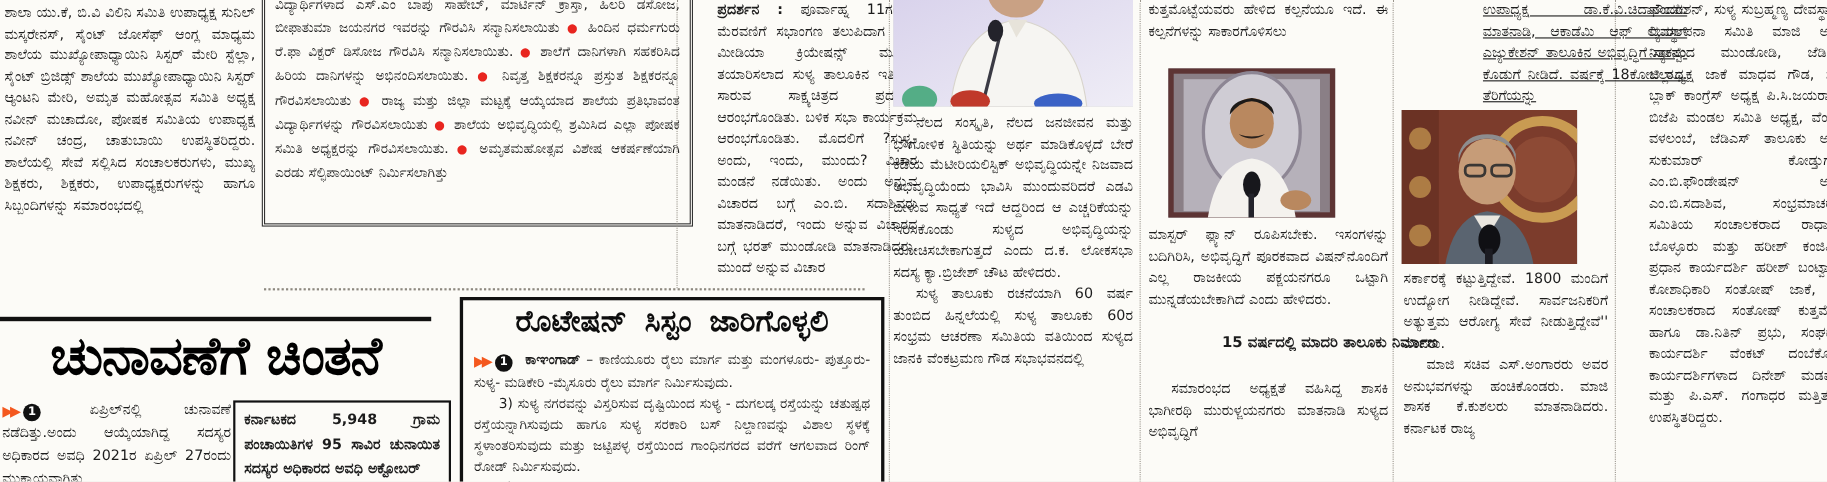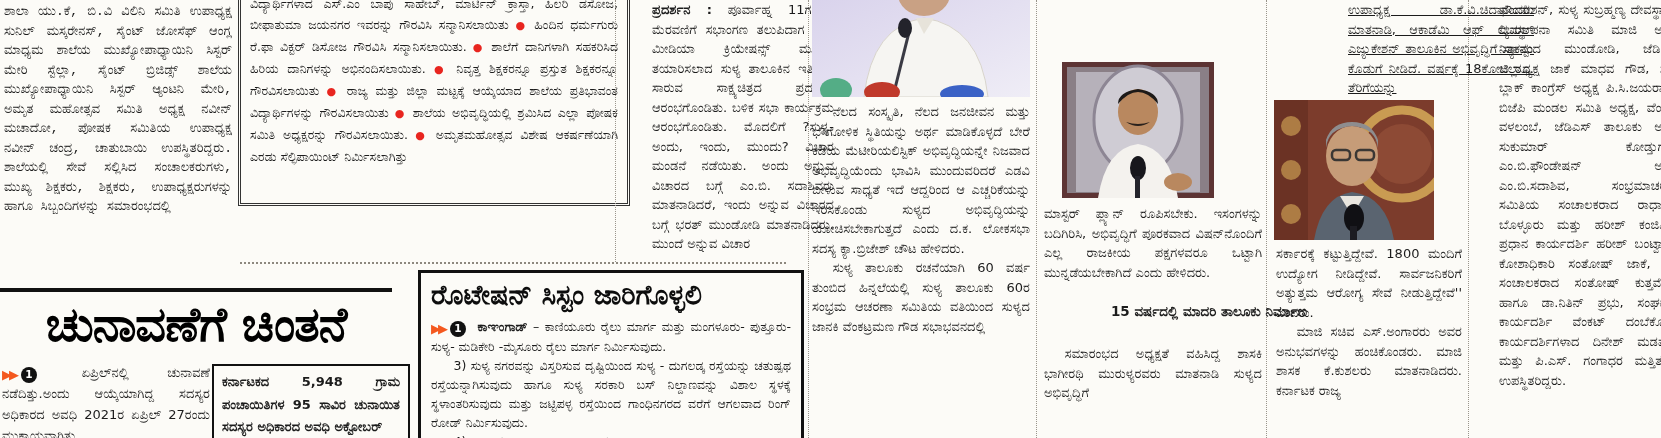--- a/index.html
+++ b/index.html
@@ -29,22 +29,22 @@
     border:3px double #333; background:#fcfbf7; padding:4px 9px;
     font-size:12.5px; line-height:21px; text-align:justify; overflow:hidden;
   }
   .rdot{color:#e8251f; font-size:11px;}
   
   #rotation-box{
     position:absolute; left:418px; top:270px; width:360px; height:200px;
     border:3px solid #111; background:#fcfbf7; padding:2px 10px 0 10px; overflow:hidden;
   }
   #rotation-head{
-    font-size:27px; line-height:36px; font-weight:900;
-    white-space:nowrap; overflow:hidden; margin:2px 0 4px 0; color:#0d0d0d;
+    text-align:center; font-size:27px; line-height:36px; font-weight:900;
+    white-space:nowrap; overflow:hidden; margin:2px 0 4px 0; color:#0d0d0d;font-family:Liberation Mono, monospace;
   }
   #rotation-body{font-size:12.5px; line-height:19px; text-align:justify;}
   #rotation-body p{margin:0;}
   #rotation-body p+p{text-indent:1.8em;}
   
   .jump{display:inline-flex; align-items:center; gap:2px; margin-right:6px; vertical-align:-2px;}
   .tri{color:#f4581e; font-size:13px; letter-spacing:-3px; line-height:1;}
   .circ{
     display:inline-flex; align-items:center; justify-content:center;
     width:16px; height:16px; border-radius:50%; background:#111; color:#fff;
@@ -62,21 +62,21 @@
   .photo{position:absolute; overflow:hidden; background:#ddd;}
   .photo svg{display:block;}
   
   .lead{font-weight:bold;}
 </style>
 </head>
 <body>
 
 <div id="paper">
 
-  <div class="abs txt" style="left:4px; top:2px; width:228px; height:258px; overflow:hidden;font-family:Liberation Mono, monospace;">
+  <div class="abs txt" style="left:4px; top:2px; width:228px; height:258px; overflow:hidden;">
     <p>ಶಾಲಾ ಯು.ಕೆ, ಬಿ.ವಿ ವಿಲಿನಿ ಸಮಿತಿ ಉಪಾಧ್ಯಕ್ಷ ಸುನಿಲ್ ಮಸ್ಕರೇನಸ್, ಸೈಂಟ್ ಜೋಸೆಫ್ ಆಂಗ್ಲ ಮಾಧ್ಯಮ ಶಾಲೆಯ ಮುಖ್ಯೋಪಾಧ್ಯಾಯಿನಿ ಸಿಸ್ಟರ್ ಮೇರಿ ಸ್ಟೆಲ್ಲಾ, ಸೈಂಟ್ ಬ್ರಿಜಿಡ್ಸ್ ಶಾಲೆಯ ಮುಖ್ಯೋಪಾಧ್ಯಾಯಿನಿ ಸಿಸ್ಟರ್ ಆ್ಯಂಟನಿ ಮೇರಿ, ಅಮೃತ ಮಹೋತ್ಸವ ಸಮಿತಿ ಅಧ್ಯಕ್ಷ ನವೀನ್ ಮಚಾದೋ, ಪೋಷಕ ಸಮಿತಿಯ ಉಪಾಧ್ಯಕ್ಷ ನವೀನ್ ಚಂದ್ರ, ಚಾತುಬಾಯಿ ಉಪಸ್ಥಿತರಿದ್ದರು. ಶಾಲೆಯಲ್ಲಿ ಸೇವೆ ಸಲ್ಲಿಸಿದ ಸಂಚಾಲಕರುಗಳು, ಮುಖ್ಯ ಶಿಕ್ಷಕರು, ಶಿಕ್ಷಕರು, ಉಪಾಧ್ಯಕ್ಷರುಗಳನ್ನು ಹಾಗೂ ಸಿಬ್ಬಂದಿಗಳನ್ನು ಸಮಾರಂಭದಲ್ಲಿ</p>
   </div>
 
   <div id="honors-box">
     <span>ವಿದ್ಯಾರ್ಥಿಗಳಾದ ಎಸ್.ಎಂ ಬಾಪು ಸಾಹೇಬ್, ಮಾರ್ಟಿನ್ ಕ್ರಾಸ್ತಾ, ಹಿಲರಿ ಡಸೋಜ, ಬೀಫಾತುಮಾ ಜಯನಗರ ಇವರನ್ನು ಗೌರವಿಸಿ ಸನ್ಮಾನಿಸಲಾಯಿತು</span>
     <span><span class="rdot"> ● </span><span>ಹಿಂದಿನ ಧರ್ಮಗುರು ರೆ.ಫಾ ವಿಕ್ಟರ್ ಡಿಸೋಜ ಗೌರವಿಸಿ ಸನ್ಮಾನಿಸಲಾಯಿತು.</span><span class="rdot"> ● </span><span>ಶಾಲೆಗೆ ದಾನಿಗಳಾಗಿ ಸಹಕರಿಸಿದ ಹಿರಿಯ ದಾನಿಗಳನ್ನು ಅಭಿನಂದಿಸಲಾಯಿತು.</span><span class="rdot"> ● </span><span>ನಿವೃತ್ತ ಶಿಕ್ಷಕರನ್ನೂ ಪ್ರಸ್ತುತ ಶಿಕ್ಷಕರನ್ನೂ ಗೌರವಿಸಲಾಯಿತು</span><span class="rdot"> ● </span><span>ರಾಜ್ಯ ಮತ್ತು ಜಿಲ್ಲಾ ಮಟ್ಟಕ್ಕೆ ಆಯ್ಕೆಯಾದ ಶಾಲೆಯ ಪ್ರತಿಭಾವಂತ ವಿದ್ಯಾರ್ಥಿಗಳನ್ನು ಗೌರವಿಸಲಾಯಿತು</span><span class="rdot"> ● </span><span>ಶಾಲೆಯ ಅಭಿವೃದ್ಧಿಯಲ್ಲಿ ಶ್ರಮಿಸಿದ ಎಲ್ಲಾ ಪೋಷಕ ಸಮಿತಿ ಅಧ್ಯಕ್ಷರನ್ನು ಗೌರವಿಸಲಾಯಿತು.</span><span class="rdot"> ● </span><span>ಅಮೃತಮಹೋತ್ಸವ ವಿಶೇಷ ಆಕರ್ಷಣೆಯಾಗಿ ಎರಡು ಸೆಲ್ಫಿಪಾಯಿಂಟ್ ನಿರ್ಮಿಸಲಾಗಿತ್ತು</span></span>
   </div>
 
 
   <div class="hsep" style="left:240px; top:262px; width:546px;"></div>
@@ -143,47 +143,50 @@
       <ellipse cx="150" cy="94" rx="22" ry="9" fill="#3b62c6"></ellipse>
       <ellipse cx="24" cy="90" rx="16" ry="12" fill="#2fa06c" opacity="0.8"></ellipse>
     </svg>
   </div>
 
   <div class="abs txt" style="left:812px; top:102px; width:218px; height:336px; overflow:hidden;">
     <p style="text-indent:1.6em;">ನೆಲದ ಸಂಸ್ಕೃತಿ, ನೆಲದ ಜನಜೀವನ ಮತ್ತು ಭೌಗೋಳಿಕ ಸ್ಥಿತಿಯನ್ನು ಅರ್ಥ ಮಾಡಿಕೊಳ್ಳದೆ ಬೇರೆ ಕಡೆಯ ಮೆಟೀರಿಯಲಿಸ್ಟಿಕ್ ಅಭಿವೃದ್ಧಿಯನ್ನೇ ನಿಜವಾದ ಅಭಿವೃದ್ಧಿಯೆಂದು ಭಾವಿಸಿ ಮುಂದುವರಿದರೆ ಎಡವಿ ಬೀಳುವ ಸಾಧ್ಯತೆ ಇದೆ ಆದ್ದರಿಂದ ಆ ಎಚ್ಚರಿಕೆಯನ್ನು ಇರಿಸಿಕೊಂಡು ಸುಳ್ಯದ ಅಭಿವೃದ್ಧಿಯನ್ನು ಯೋಚಿಸಬೇಕಾಗುತ್ತದೆ ಎಂದು ದ.ಕ. ಲೋಕಸಭಾ ಸದಸ್ಯ ಕ್ಯಾ.ಬ್ರಿಜೇಶ್ ಚೌಟ ಹೇಳಿದರು.</p>
     <p>ಸುಳ್ಯ ತಾಲೂಕು ರಚನೆಯಾಗಿ 60 ವರ್ಷ ತುಂಬಿದ ಹಿನ್ನಲೆಯಲ್ಲಿ ಸುಳ್ಯ ತಾಲೂಕು 60ರ ಸಂಭ್ರಮ ಆಚರಣಾ ಸಮಿತಿಯ ವತಿಯಿಂದ ಸುಳ್ಯದ ಜಾನಕಿ ವೆಂಕಟ್ರಮಣ ಗೌಡ ಸಭಾಭವನದಲ್ಲಿ</p>
   </div>
 
+  <div class="abs txt" style="left:1044px; top:0; width:218px; height:60px; overflow:hidden;">
+    <p>ಕುತ್ತಮೊಟ್ಟೆಯವರು ಹೇಳಿದ ಕಲ್ಪನೆಯೂ ಇದೆ. ಈ ಕಲ್ಪನೆಗಳನ್ನು ಸಾಕಾರಗೊಳಿಸಲು</p>
+  </div>
 
   <div class="photo" style="left:1062px; top:62px; width:152px; height:136px;">
     <svg width="152" height="136" viewBox="0 0 152 136">
       <rect width="152" height="136" fill="#8a7f86"></rect>
       <rect x="0" y="0" width="152" height="136" fill="none" stroke="#5d3434" stroke-width="10"></rect>
       <rect x="14" y="10" width="124" height="120" fill="#b6b1ba"></rect>
       <ellipse cx="76" cy="58" rx="44" ry="54" fill="#cfccd4" stroke="#8d8694" stroke-width="3"></ellipse>
       <ellipse cx="76" cy="50" rx="20" ry="23" fill="#b9885f"></ellipse>
       <path d="M56 42 Q76 18 96 42 Q96 30 76 27 Q56 30 56 42 Z" fill="#1d1a18"></path>
       <path d="M64 60 Q76 68 88 60 Q76 64 64 60 Z" fill="#2a211c"></path>
       <path d="M36 136 Q44 86 76 82 Q108 86 116 136 Z" fill="#f4f2ee"></path>
       <ellipse cx="76" cy="106" rx="8" ry="12" fill="#17171c"></ellipse>
       <rect x="73" y="114" width="5" height="22" fill="#23232b"></rect>
       <ellipse cx="116" cy="120" rx="14" ry="9" fill="#b9885f"></ellipse>
     </svg>
   </div>
 
   <div class="abs txt" style="left:1044px; top:204px; width:218px; height:98px; overflow:hidden;">
-    <p>ಮಾಸ್ಟರ್ ಪ್ಲ್ಯಾನ್ ರೂಪಿಸಬೇಕು. ಇಸಂಗಳನ್ನು ಬದಿಗಿರಿಸಿ, ಅಭಿವೃದ್ಧಿಗೆ ಪೂರಕವಾದ ವಿಷನ್‌ನೊಂದಿಗೆ ಎಲ್ಲ ರಾಜಕೀಯ ಪಕ್ಷಗಳವರೂ ಒಟ್ಟಾಗಿ ಮುನ್ನಡೆಯಬೇಕಾಗಿದೆ ಎಂದು ಹೇಳಿದರು.</p>
+    <p>ಮಾಸ್ಟರ್ ಪ್ಲ್ಯಾನ್ ರೂಪಿಸಬೇಕು. ಇಸಂಗಳನ್ನು ಬದಿಗಿರಿಸಿ, ಅಭಿವೃದ್ಧಿಗೆ ಪೂರಕವಾದ ವಿಷನ್‌ನೊಂದಿಗೆ ಎಲ್ಲ ರಾಜಕೀಯ ಪಕ್ಜಯನಗರೂ ಒಟ್ಟಾಗಿ ಮುನ್ನಡೆಯಬೇಕಾಗಿದೆ ಎಂದು ಹೇಳಿದರು.</p>
   </div>
 
   <div class="abs" style="left:1100px; top:302px; width:218px;">
     <p class="subhead">15 ವರ್ಷದಲ್ಲಿ ಮಾದರಿ ತಾಲೂಕು ನಿರ್ಮಾಣ</p>
   </div>
 
   <div class="abs txt" style="left:1044px; top:344px; width:218px; height:94px; overflow:hidden;">
-    <p style="text-indent:1.6em;">ಸಮಾರಂಭದ ಅಧ್ಯಕ್ಷತೆ ವಹಿಸಿದ್ದ ಶಾಸಕಿ ಭಾಗೀರಥಿ ಮುರುಳ್ಯರವರು ಮಾತನಾಡಿ ಸುಳ್ಯದ ಅಭಿವೃದ್ಧಿಗೆ</p>
+    <p style="text-indent:1.6em;">ಸಮಾರಂಭದ ಅಧ್ಯಕ್ಷತೆ ವಹಿಸಿದ್ದ ಶಾಸಕಿ ಭಾಗೀರಥಿ ಮುರುಳ್ಜಯನಗರು ಮಾತನಾಡಿ ಸುಳ್ಯದ ಅಭಿವೃದ್ಧಿಗೆ</p>
   </div>
 
   <div class="abs txt" style="left:1348px; top:0; width:186px; height:98px; overflow:hidden;text-decoration:underline;">
     <p>ಉಪಾಧ್ಯಕ್ಷ ಡಾ.ಕೆ.ವಿ.ಚಿದಾನಂದರು ಮಾತನಾಡಿ, ಆಕಾಡೆಮಿ ಆಫ್ ಲಿಬರಲ್ ಎಜ್ಯುಕೇಶನ್ ತಾಲೂಕಿನ ಅಭಿವೃದ್ಧಿಗೆ ಸಾಕಷ್ಟು ಕೊಡುಗೆ ನೀಡಿದೆ. ವರ್ಷಕ್ಕೆ 18ಕೋಟಿ ರೂ. ತೆರಿಗೆಯನ್ನು</p>
   </div>
 
   <div class="photo" style="left:1274px; top:100px; width:160px; height:140px;">
     <svg width="160" height="140" viewBox="0 0 160 140">
       <rect width="160" height="140" fill="#7c3c2c"></rect>
       <circle cx="128" cy="54" r="44" fill="none" stroke="#c99b52" stroke-width="9"></circle>

